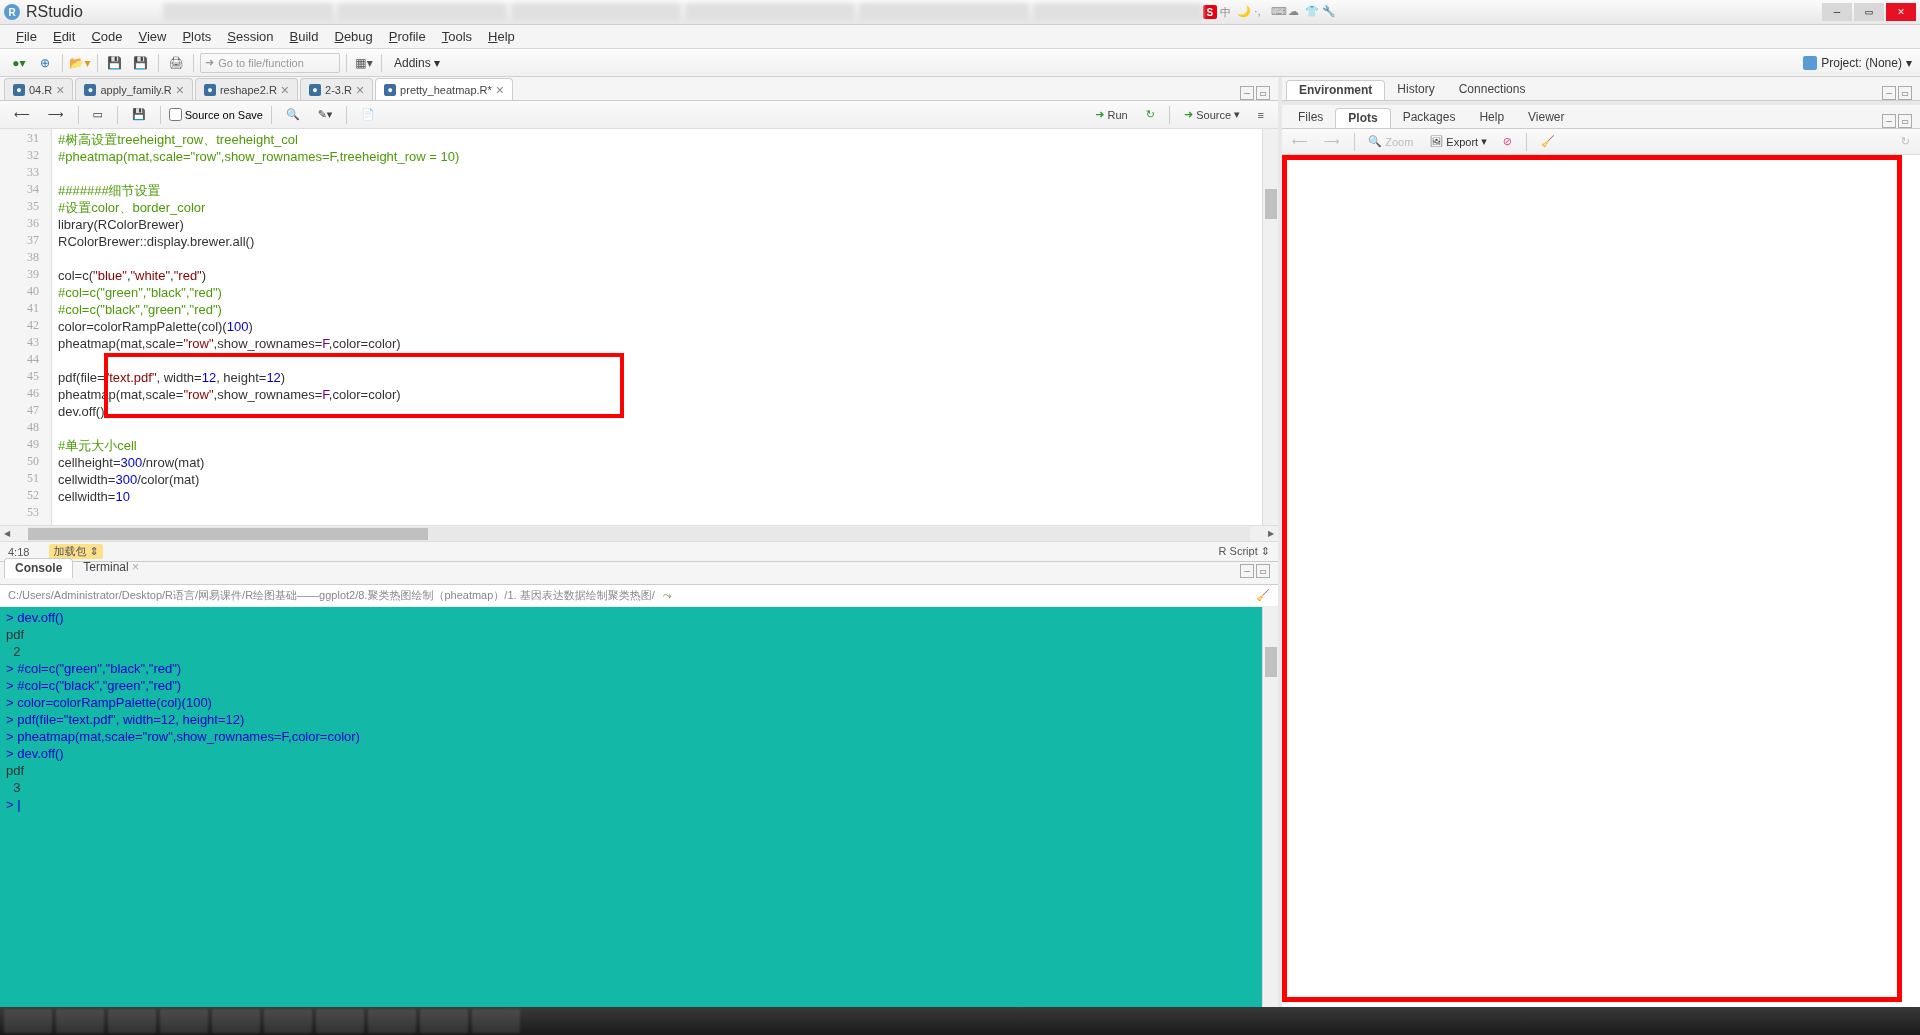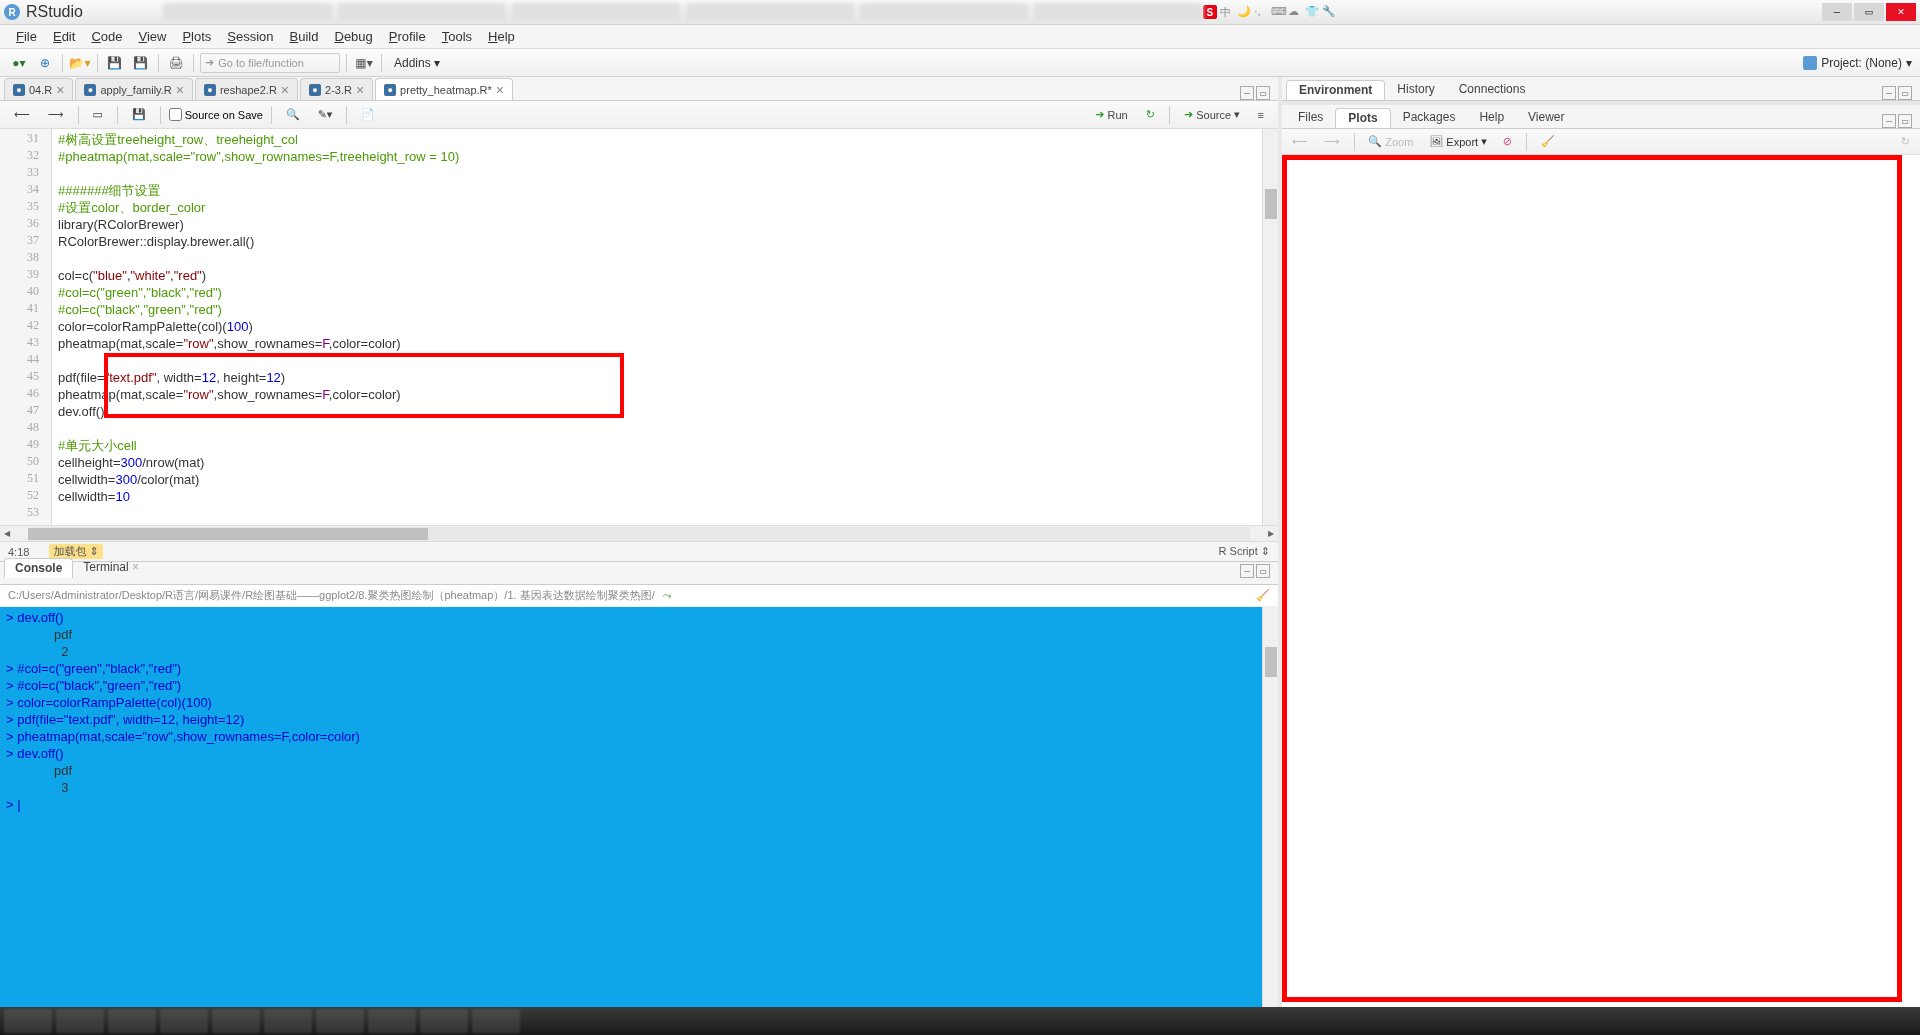--- a/index.html
+++ b/index.html
@@ -77,25 +77,25 @@
     
     
     .editor-status { height: 20px; background: #f5f5f5; border-top: 1px solid #ddd; display: flex; align-items: center; padding: 0 8px; font-size: 11px; color: #555; }
     .editor-status .right { margin-left: auto; }
     
     
     .console-tabs { height: 24px; background: #f5f5f5; border-top: 1px solid #ccc; border-bottom: 1px solid #ccc; display: flex; align-items: flex-end; padding: 6px 4px; }
     .console-tab { height: 20px; padding: 2px 10px; font-size: 12px; color: #444; cursor: pointer; }
     .console-tab.active { background: white; border: 1px solid #ccc; border-bottom: none; border-radius: 4px 4px 0 0; font-weight: bold; }
     .console-path { height: 22px; display: flex; align-items: center; padding: 0 8px; font-size: 11px; color: #888; border-bottom: 1px solid #eee; background: white; gap:8px;}
-    .console-body { flex: 1; background: #0ea5e9; padding: 2px 6px; font-family: Consolas, monospace; font-size: 13px; line-height: 17px; overflow: hidden; position:relative;}
+    .console-body { flex: 1; background: #14b8a6; padding: 2px 6px; font-family: Consolas, monospace; font-size: 13px; line-height: 17px; overflow: hidden; position:relative;}
     .console-line { white-space: pre; }
     .c-prompt { color: #0000cd; }
     .c-input { color: #0000cd; }
-    .c-out { color: #333; margin-left: 48px; }
+    .c-out { color: #333; }
     
     
     .rp-tabs { height: 24px; background: #f5f5f5; display: flex; align-items: flex-end; padding: 0 4px; border-bottom: 1px solid #ccc; }
     .rp-tab { height: 20px; padding: 2px 12px; font-size: 12px; color: #444; cursor: pointer; }
     .rp-tab.active { background: white; border: 1px solid #ccc; border-bottom: none; border-radius: 4px 4px 0 0; font-weight: bold; }
     .rp-toolbar { height: 26px; background: linear-gradient(to bottom,#fafafa,#f0f0f0); border-bottom: 1px solid #ddd; display: flex; align-items: center; padding: 0 6px; gap: 8px; font-size: 11px; color: #888; }
     .rp-tb-btn { padding: 2px 4px; display:flex;align-items:center;gap:3px;}
     .rp-body { flex: 1; background: white; position: relative; }
     .red-box-plot { position: absolute; left: 0px; top: 0px; right: 18px; bottom: 5px; border: 5px solid red; }
     

